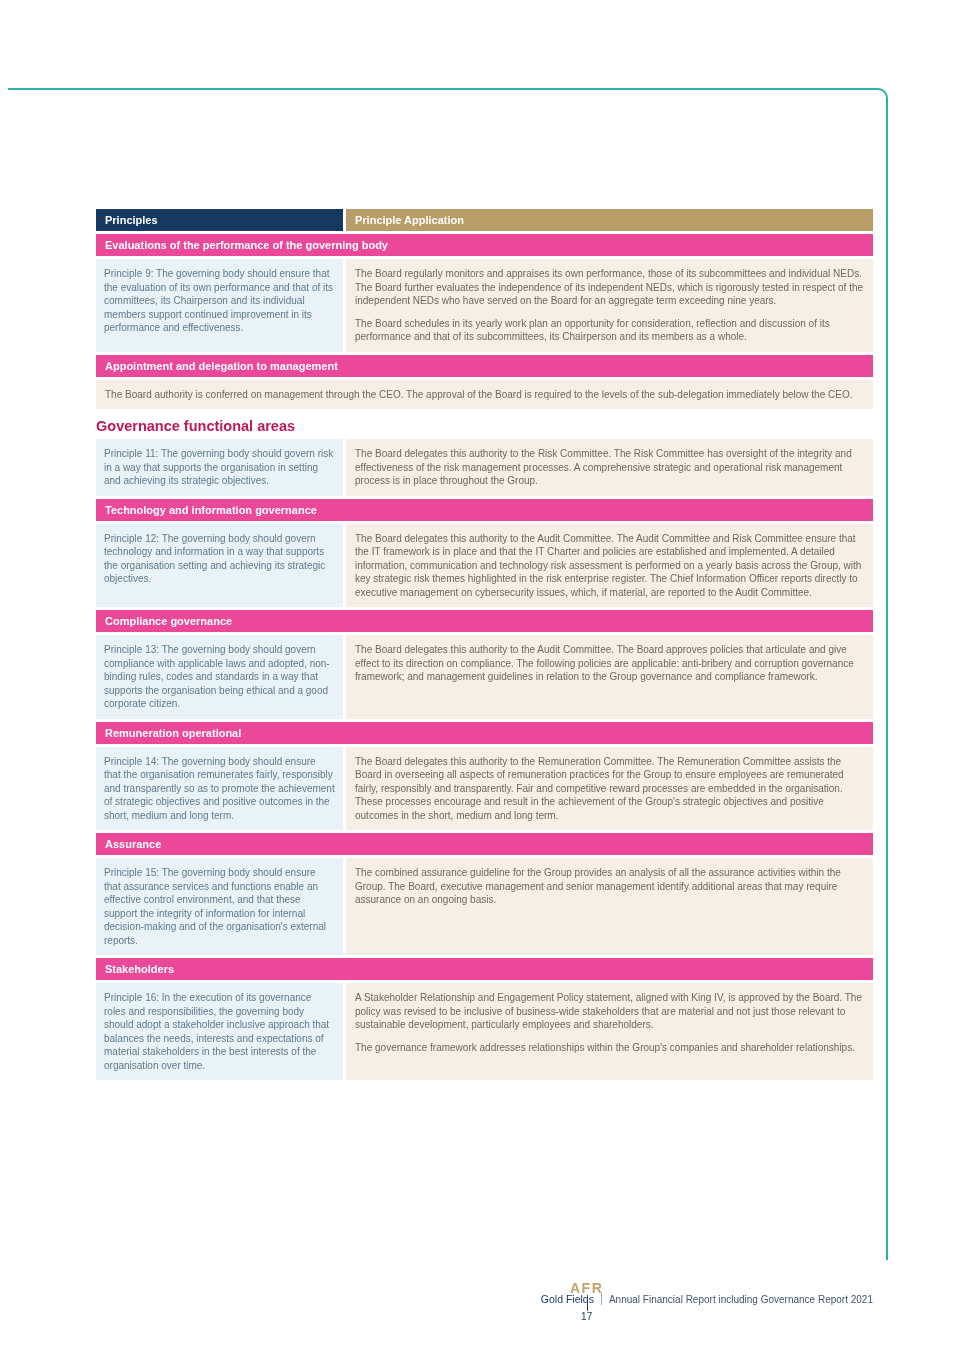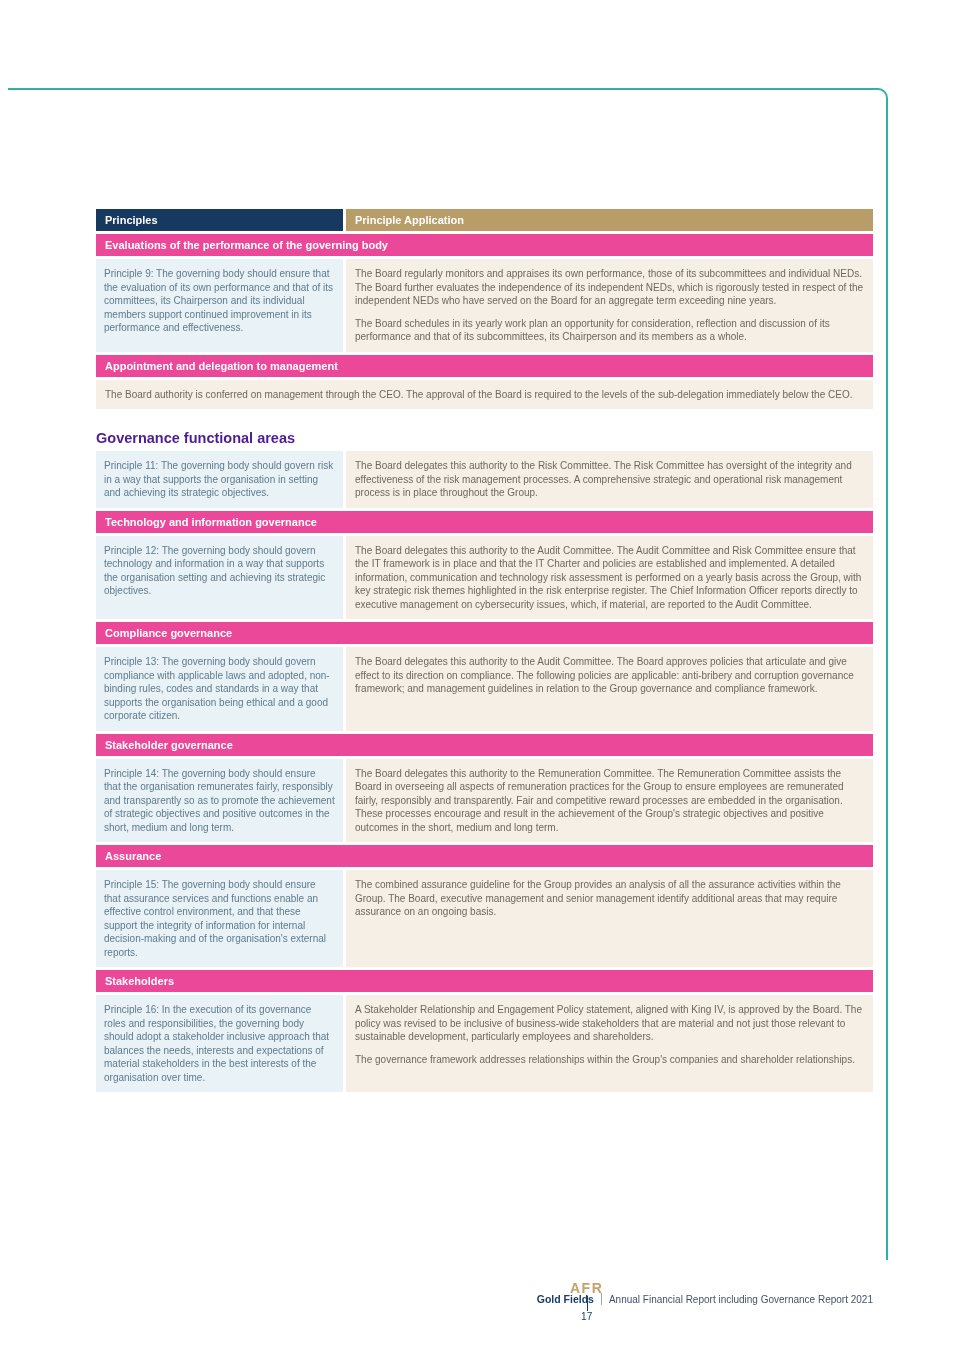--- a/index.html
+++ b/index.html
@@ -19,39 +19,39 @@
     color: #ffffff; font-weight: bold; font-size: 11px;
     padding: 5px 9px 4px 9px; line-height: 13px;
   }
   .th-left  { width: 229px; flex: 0 0 auto; background: #17395f; }
   .th-right { flex: 1 1 auto; background: #b99d68; }
   .section-bar {
     margin-top: 3px; background: #ec4899; color: #ffffff;
     font-weight: bold; font-size: 11px; padding: 5px 9px 4px 9px; line-height: 13px;
   }
   .gold-heading {
-    margin: 21px 0 5px 0; color: #4c1d95; font-weight: bold; font-size: 14.5px;
+    margin: 9px 0 5px 0; color: #be185d; font-weight: bold; font-size: 14.5px;
   }
   .row { display: flex; gap: 3px; margin-top: 3px; align-items: stretch; }
   .cell-left {
     width: 231px; flex: 0 0 auto; background: #e9f2f6;
     padding: 8px; color: #5f7a8c; font-size: 10px; line-height: 13.5px;
   }
   .cell-right {
     flex: 1 1 auto; background: #f6efe6;
     padding: 8px 9px; color: #6f675c; font-size: 10px; line-height: 13.5px;
   }
   .cell-left p, .cell-right p { margin: 0 0 9px 0; }
   .cell-left p:last-child, .cell-right p:last-child { margin-bottom: 0; }
 
   .footer-line {
     position: absolute; top: 1293px; right: 92px; white-space: nowrap;
     font-size: 10px; color: #41536a; display: flex; align-items: center;
   }
-  .footer-brand { font-weight: bold; color: #1c3c63; font-size: 10.5px; }
+  .footer-brand { font-weight: normal; color: #1c3c63; font-size: 10.5px; }
   .fdiv { display: inline-block; width: 1px; height: 12px; background: #9aa6b2; margin: 0 7px; }
   .footer-page {
     position: absolute; top: 1280px; left: 570px; white-space: nowrap;
     display: flex; align-items: center; flex-direction: column;
   }
   .afr { color: #c3a36b; font-size: 14px; letter-spacing: 1.5px; font-weight: bold; }
   .pdiv { display: inline-block; width: 1.5px; height: 15px; background: #1c3c63; margin: 0 4px 0 6px; }
   .pnum { color: #1c3c63; font-size: 10px; }
 </style>
 </head>
@@ -112,21 +112,21 @@
 
   <div class="row">
     <div class="cell-left">
       <p>Principle 13: The governing body should govern compliance with applicable laws and adopted, non-binding rules, codes and standards in a way that supports the organisation being ethical and a good corporate citizen.</p>
     </div>
     <div class="cell-right">
       <p>The Board delegates this authority to the Audit Committee. The Board approves policies that articulate and give effect to its direction on compliance. The following policies are applicable: anti-bribery and corruption governance framework; and management guidelines in relation to the Group governance and compliance framework.</p>
     </div>
   </div>
 
-  <div class="section-bar">Stakeholder governance</div>
+  <div class="section-bar">Remuneration operational</div>
 
   <div class="row">
     <div class="cell-left">
       <p>Principle 14: The governing body should ensure that the organisation remunerates fairly, responsibly and transparently so as to promote the achievement of strategic objectives and positive outcomes in the short, medium and long term.</p>
     </div>
     <div class="cell-right">
       <p>The Board delegates this authority to the Remuneration Committee. The Remuneration Committee assists the Board in overseeing all aspects of remuneration practices for the Group to ensure employees are remunerated fairly, responsibly and transparently. Fair and competitive reward processes are embedded in the organisation. These processes encourage and result in the achievement of the Group's strategic objectives and positive outcomes in the short, medium and long term.</p>
     </div>
   </div>
 

